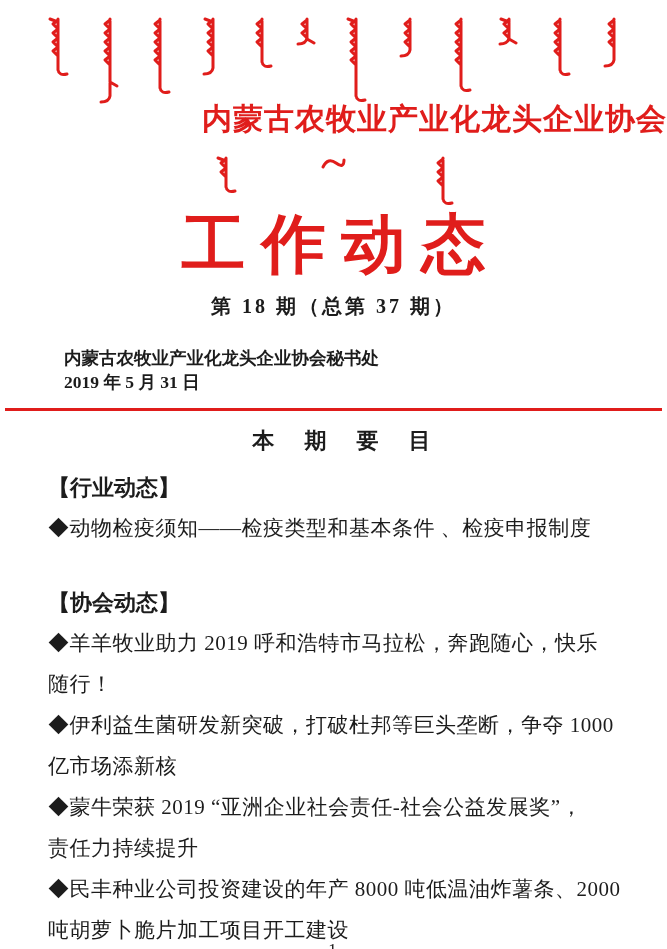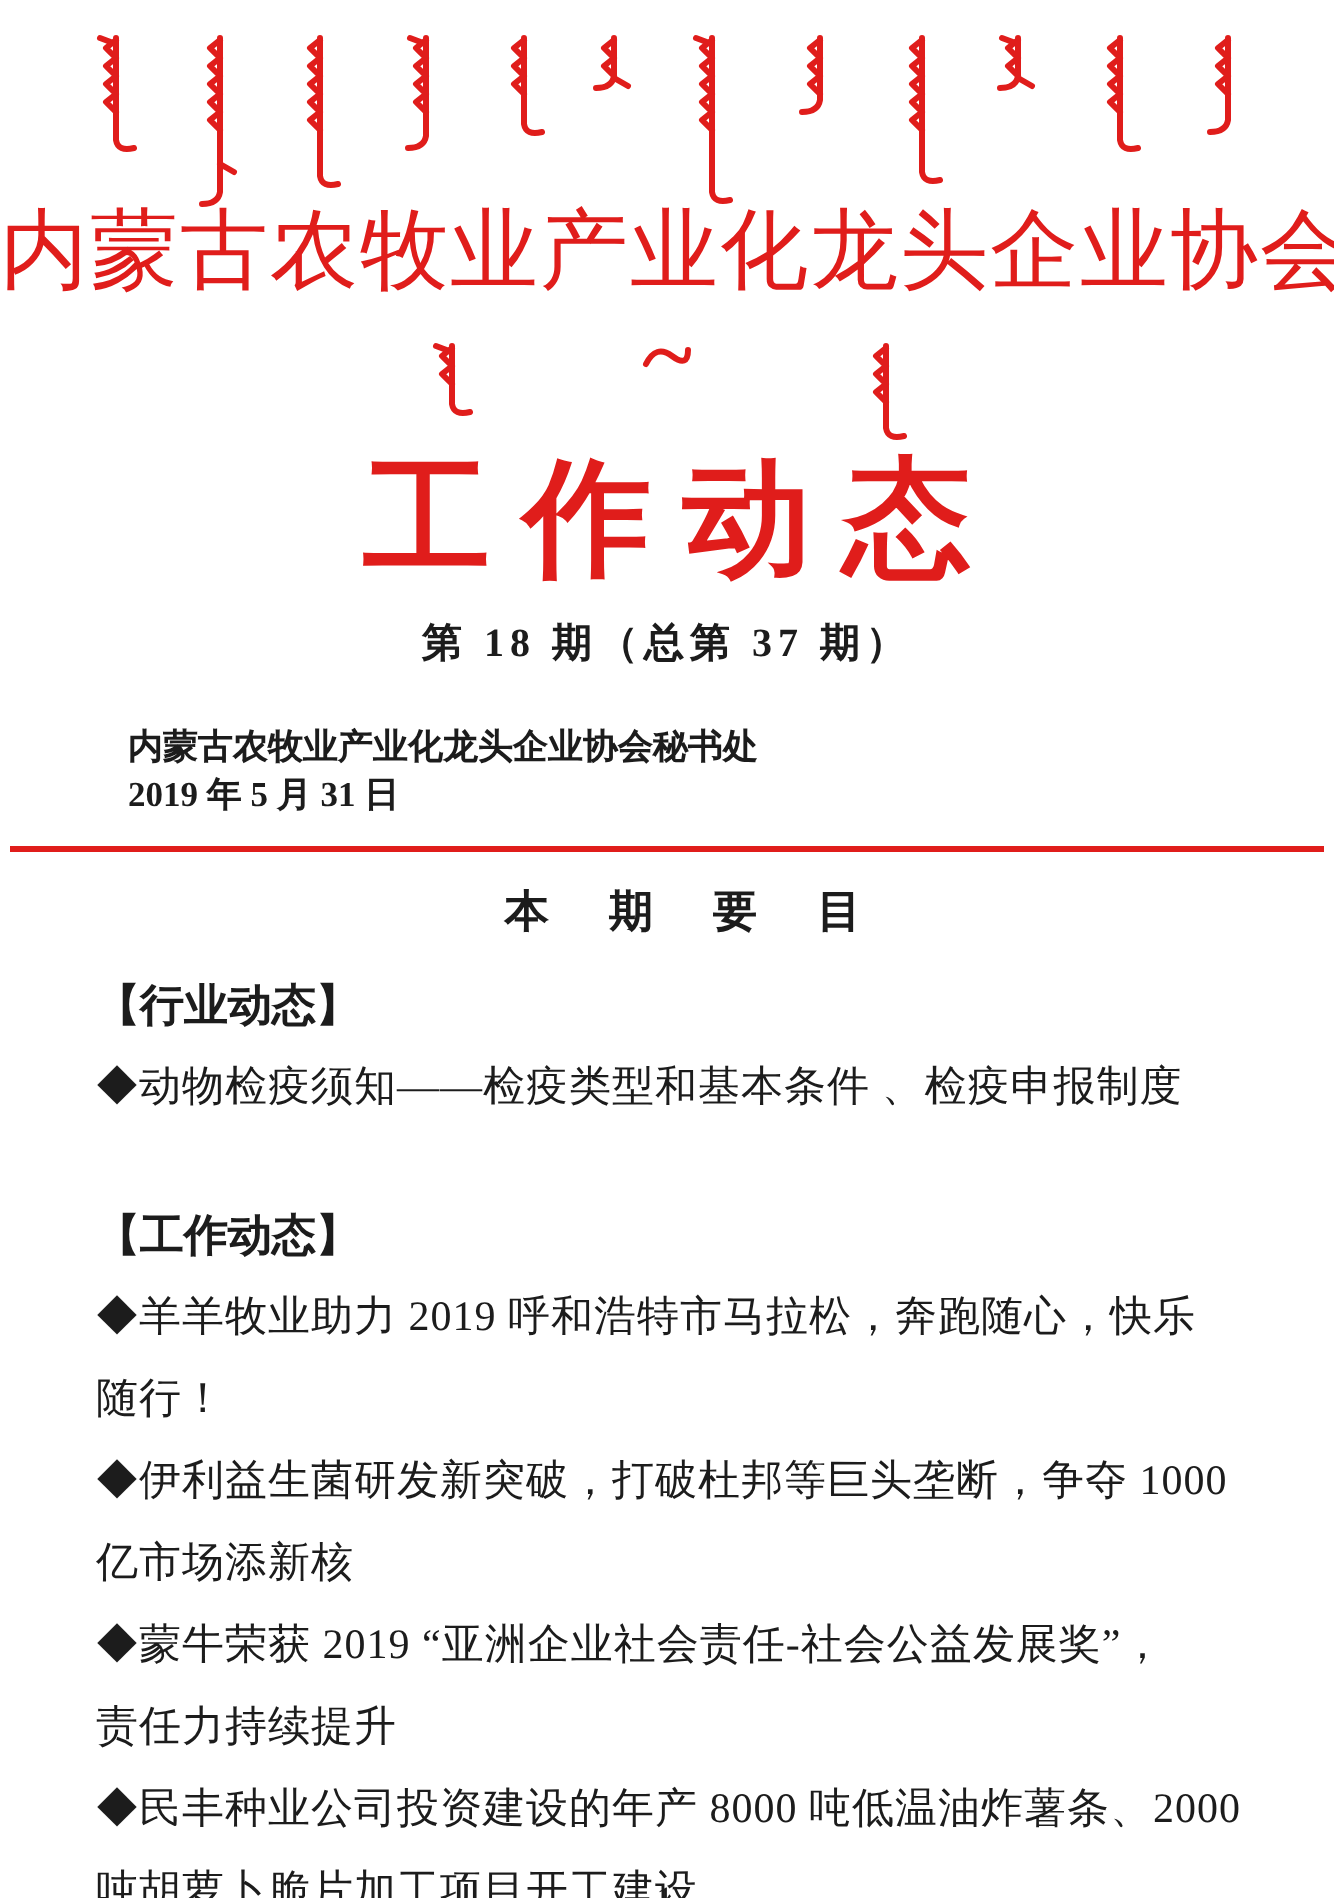--- a/index.html
+++ b/index.html
@@ -14,24 +14,24 @@
   .page { position:relative; width:667px; height:949px; background:#fff; }
 
   
   .mongol-row { display:flex; align-items:flex-start; }
   .mongol-top { margin:16px 40px 0 40px; justify-content:space-between; height:92px; }
   .mongol-mid { margin-top:20px; justify-content:center; gap:82px; height:54px; }
   .mongol-row svg { flex-shrink:0; display:block; }
 
   .org-name {
     margin-top:-6px;
-    text-align:center;
+    text-align:right;
     color:var(--accent);
-    font-weight:normal;
-    font-size:44px;
+    font-weight:bold;
+    font-size:30px;
     letter-spacing:1px;
     line-height:1.1;
     white-space:nowrap;
   }
   .big-title {
     text-align:center;
     color:var(--accent);
     font-weight:bold;
     font-size:64px;
     letter-spacing:16px;
@@ -170,21 +170,21 @@
   <div class="toc-heading">本 期 要 目</div>
 
   <div class="toc">
 
     <div class="section">
       <div class="section-title">【行业动态】</div>
       <div class="toc-line">◆动物检疫须知——检疫类型和基本条件 、检疫申报制度</div>
     </div>
 
     <div class="section section-assoc">
-      <div class="section-title">【工作动态】</div>
+      <div class="section-title">【协会动态】</div>
 
       <div class="toc-line">◆羊羊牧业助力 2019 呼和浩特市马拉松，奔跑随心，快乐</div>
       <div class="toc-line">随行！</div>
 
       <div class="toc-line">◆伊利益生菌研发新突破，打破杜邦等巨头垄断，争夺 1000</div>
       <div class="toc-line">亿市场添新核</div>
 
       <div class="toc-line">◆蒙牛荣获 2019 “亚洲企业社会责任-社会公益发展奖”，</div>
       <div class="toc-line">责任力持续提升</div>
 

